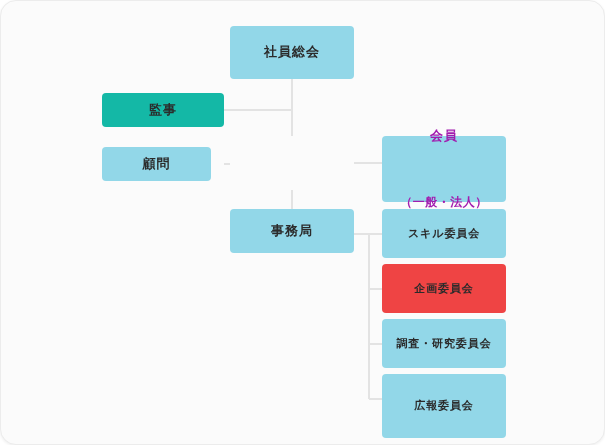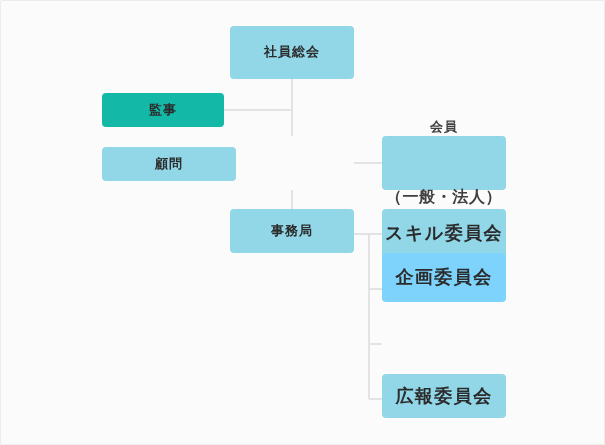--- a/index.html
+++ b/index.html
@@ -14,21 +14,21 @@
     font-family: "DejaVu Sans", "Liberation Sans", sans-serif;
     overflow: hidden;
   }
 
   #org-card {
     position: relative;
     width: 605px;
     height: 445px;
     box-sizing: border-box;
     background: #fbfbfb;
-    border-radius: 2px;
+    border-radius: 16px;
     border: 1px solid #ececec;
     box-shadow: 0 1px 3px rgba(0,0,0,0.07);
     overflow: hidden;
   }
 
   
   #connectors {
     position: absolute;
     left: 0; top: 0;
     width: 605px;
@@ -48,25 +48,25 @@
     justify-content: center;
     text-align: center;
     color: #2b2b2b;
     font-weight: 700;
     font-size: 13px;
     letter-spacing: 0.08em;
     line-height: 1.45;
     z-index: 2;
   }
   .node .line2 {
-    font-size: 16px;
+    font-size: 12px;
     letter-spacing: 0.04em;
   }
   .node-sm {
-    font-size: 18px;
+    font-size: 11px;
   }
 </style>
 </head>
 <body style="background: rgb(255, 255, 255);">
 
 <div id="org-card" style="background: rgb(251, 251, 251); border-color: rgb(236, 236, 236);">
 
   <svg id="connectors" viewBox="0 0 605 445" width="605" height="445" aria-hidden="true">
     <g stroke="#e3e3e3" stroke-width="1.6" fill="none" shape-rendering="crispEdges">
 
@@ -90,40 +90,43 @@
   </svg>
 
   <div class="node" style="left: 229px; top: 25px; width: 124px; height: 53px; background: rgb(146, 215, 232); color: rgb(43, 43, 43);">
     <span>社員総会</span>
   </div>
 
   <div class="node" style="left: 101px; top: 92px; width: 122px; height: 34px; background: #14b8a6; color: rgb(43, 43, 43);">
     <span>監事</span>
   </div>
 
-  <div class="node" style="left: 101px; top: 146px; width: 134px; height: 34px; background: rgb(146, 215, 232); color: rgb(43, 43, 43);">
+  <div class="node" style="left: 101px; top: 146px; width: 109px; height: 34px; background: rgb(146, 215, 232); color: rgb(43, 43, 43);">
     <span>顧問</span>
   </div>
 
 
-  <div class="node" style="left: 381px; top: 135px; width: 124px; height: 54px; background: rgb(146, 215, 232); color: #404040; gap: 48px;">
+  <div class="node" style="left: 381px; top: 135px; width: 124px; height: 66px; background: rgb(146, 215, 232); color: #a21caf; gap: 48px;">
     <span>会員</span>
     <span class="line2">（一般・法人）</span>
   </div>
 
   <div class="node" style="left: 229px; top: 208px; width: 124px; height: 44px; background: rgb(146, 215, 232); color: rgb(43, 43, 43);">
     <span>事務局</span>
   </div>
 
   <div class="node node-sm" style="left: 381px; top: 208px; width: 124px; height: 49px; background: rgb(146, 215, 232); color: rgb(43, 43, 43);">
     <span>スキル委員会</span>
   </div>
 
-  <div class="node node-sm" style="left: 381px; top: 252px; width: 124px; height: 49px; background: #7dd3fc; color: rgb(43, 43, 43);">
+  <div class="node node-sm" style="left: 381px; top: 263px; width: 124px; height: 49px; background: #ef4444; color: rgb(43, 43, 43);">
     <span>企画委員会</span>
   </div>
 
+  <div class="node node-sm" style="left: 381px; top: 318px; width: 124px; height: 49px; background: rgb(146, 215, 232); color: rgb(43, 43, 43);">
+    <span>調査・研究委員会</span>
+  </div>
 
-  <div class="node node-sm" style="left: 381px; top: 373px; width: 124px; height: 44px; background: rgb(146, 215, 232); color: rgb(43, 43, 43); align-items: center;">
+  <div class="node node-sm" style="left: 381px; top: 373px; width: 124px; height: 64px; background: rgb(146, 215, 232); color: rgb(43, 43, 43); align-items: center;">
     <span>広報委員会</span>
   </div>
 
 </div>
 
 </body></html>

